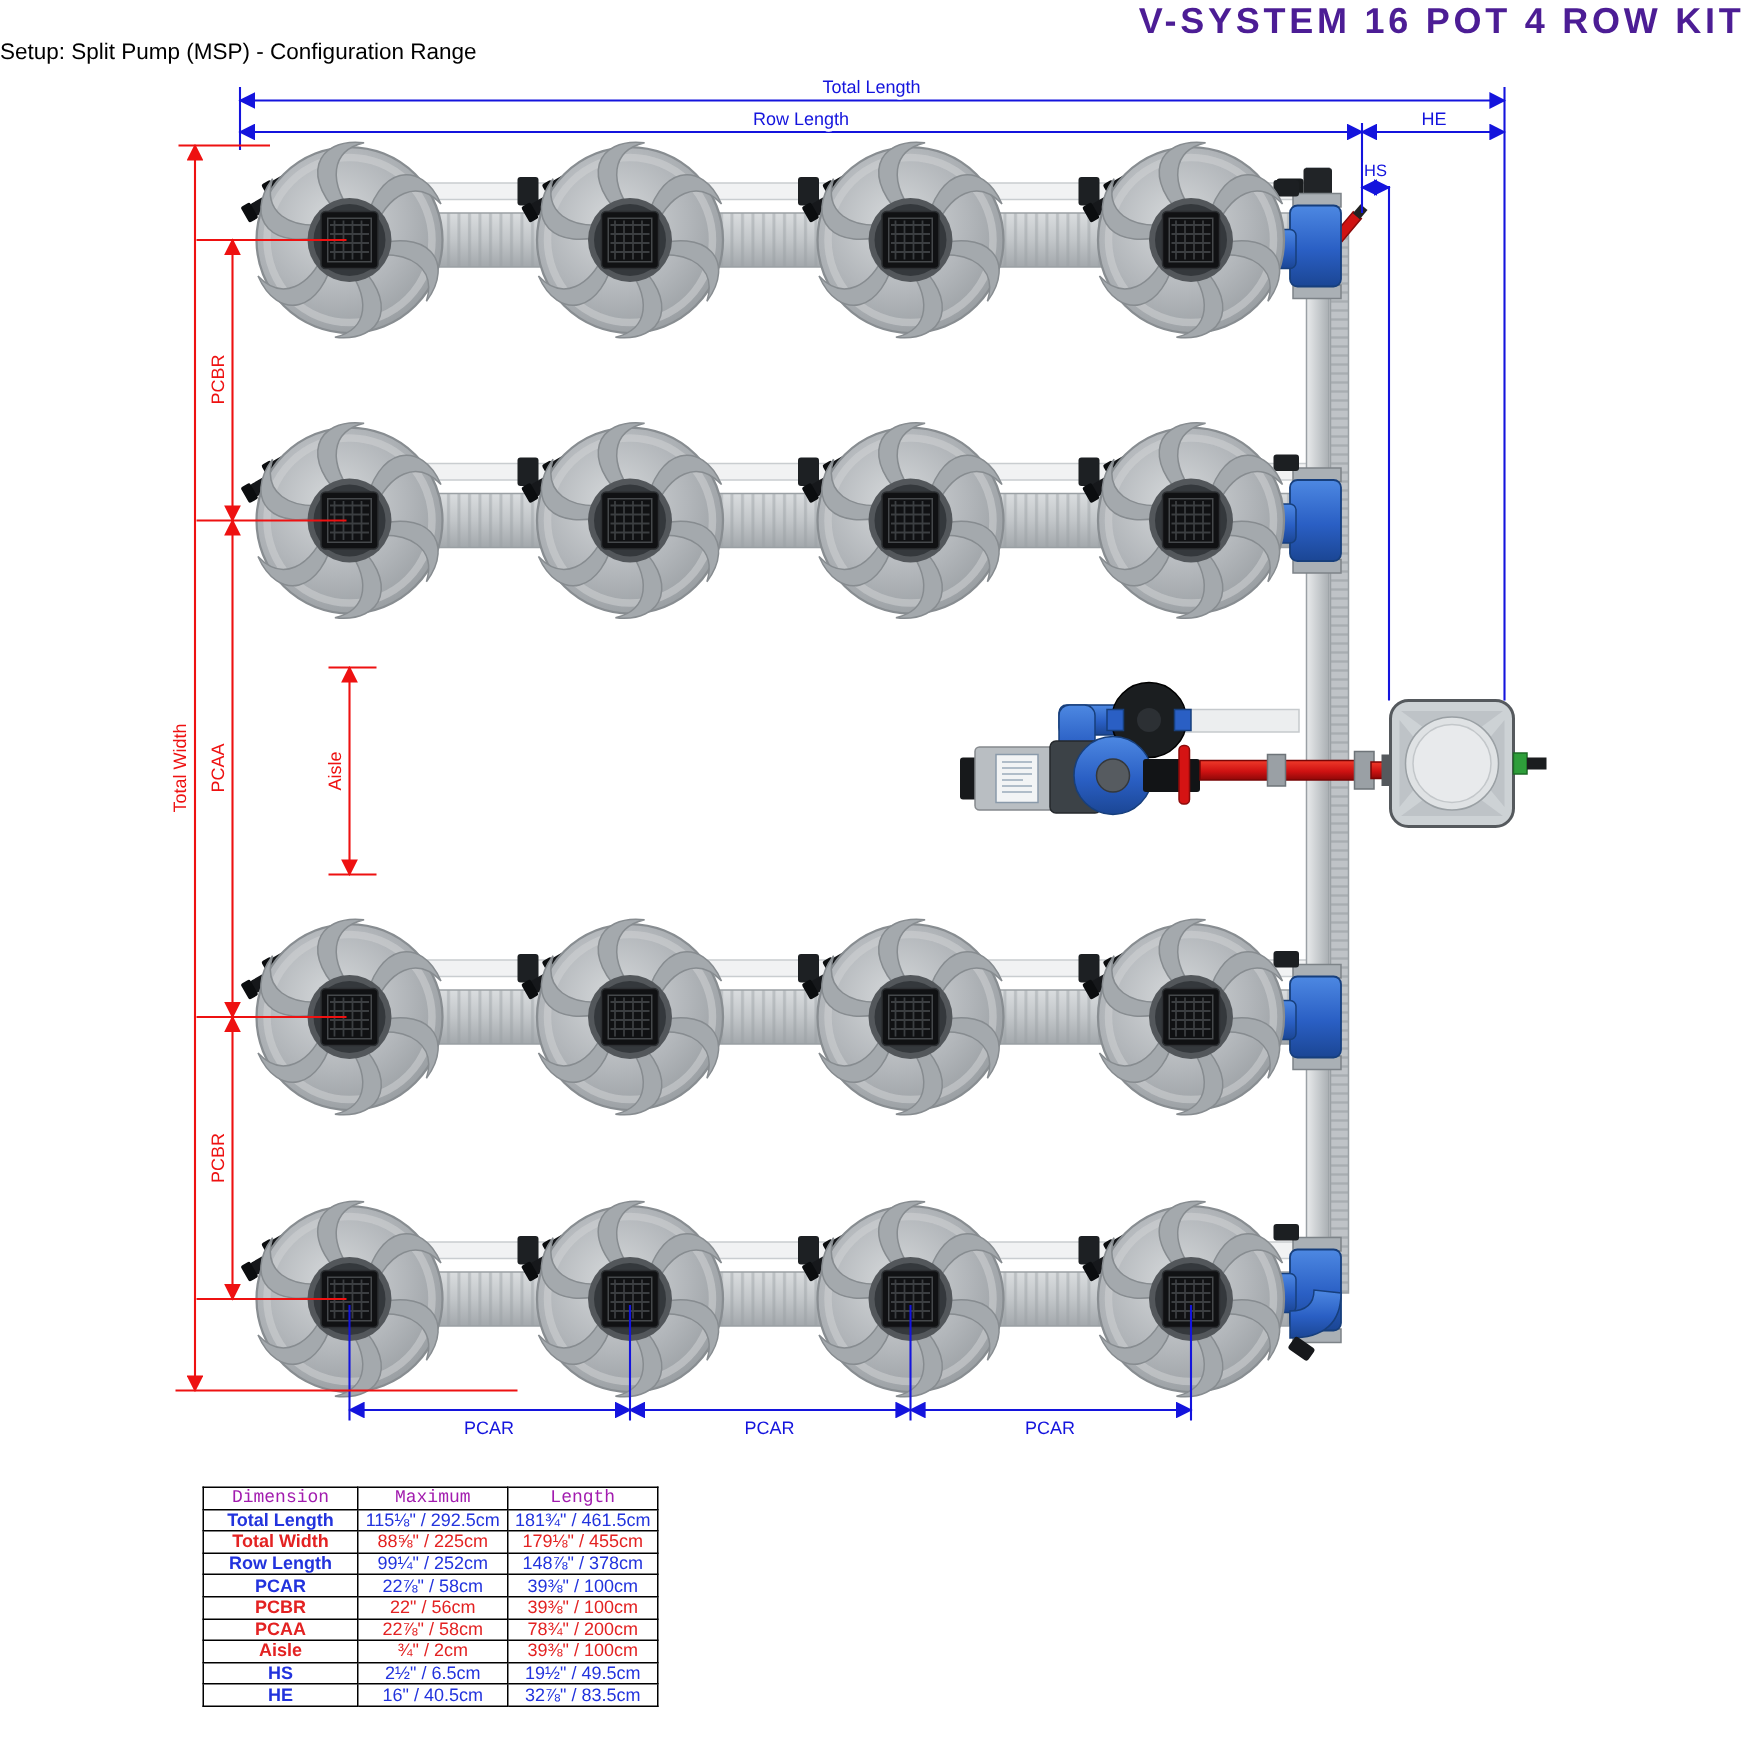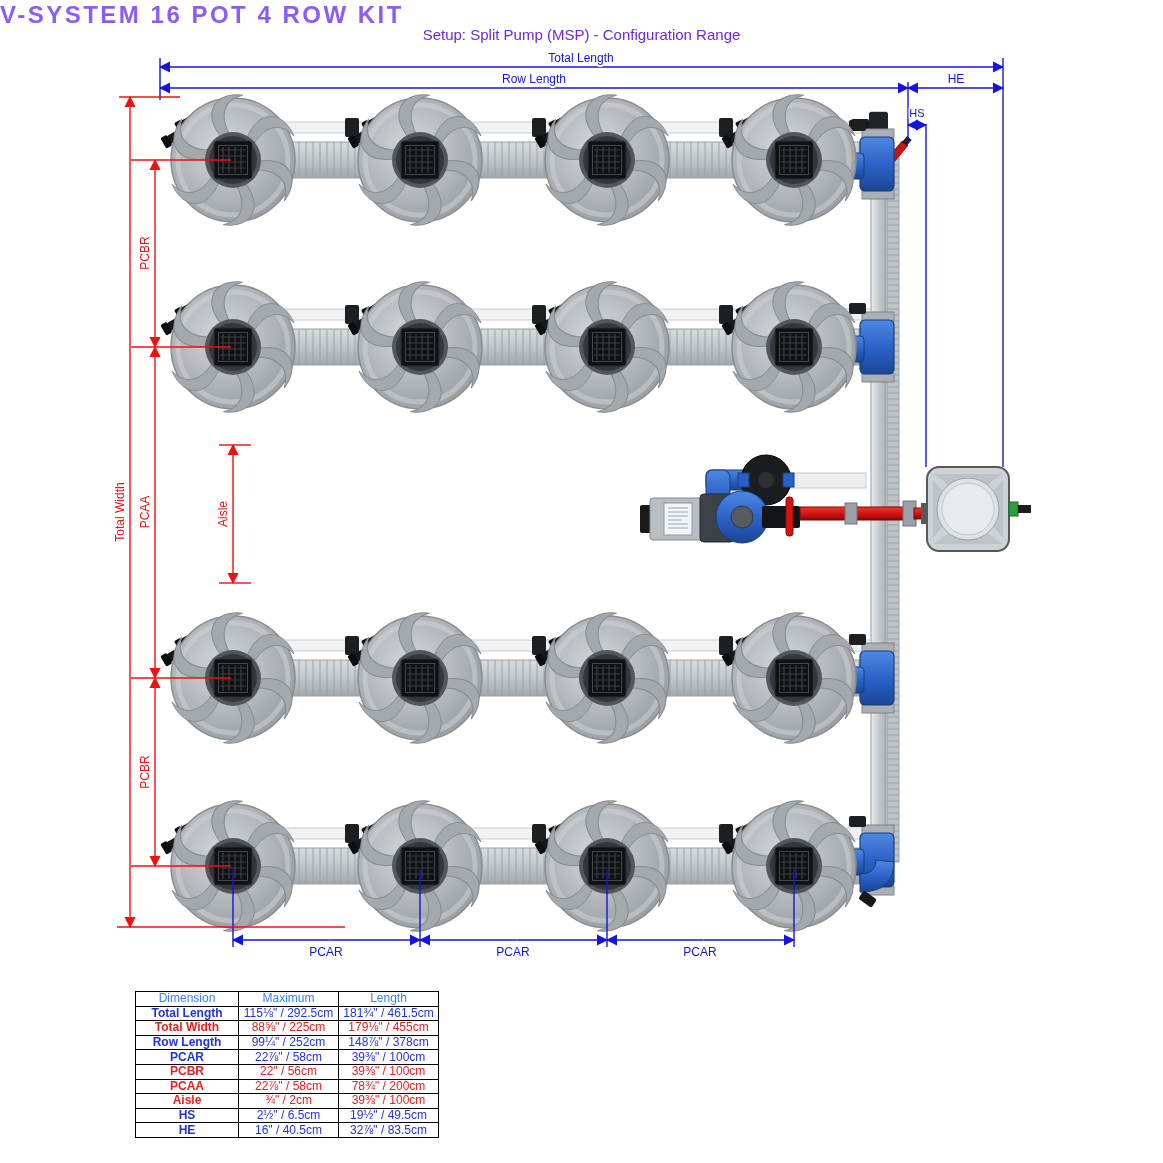--- a/index.html
+++ b/index.html
@@ -1,47 +1,47 @@
 <!DOCTYPE html>
 <html><head>
 <meta charset="utf-8">
 <style>
   html,body{margin:0;padding:0;}
   body{
     width:1163px;height:1163px;position:relative;background:#ffffff;
     font-family:"Liberation Sans", sans-serif;overflow:hidden;
   }
   .title{
-    position:absolute;top:1px;left:0;width:100%;text-align:left;
-    font-size:24px;font-weight:bold;letter-spacing:2.5px;color:#8b5cf6;
+    position:absolute;top:1px;left:0;width:100%;text-align:right;
+    font-size:24px;font-weight:bold;letter-spacing:2.5px;color:#4c1d95;
   }
   .subtitle{
-    position:absolute;top:26px;left:0;width:100%;text-align:center;
-    font-size:15px;color:#6d28d9;
+    position:absolute;top:26px;left:0;width:100%;text-align:left;
+    font-size:15px;color:#000000;
   }
   svg{position:absolute;top:0;left:0;}
   svg text{font-family:"Liberation Sans", sans-serif;}
   .dimtxt-b{fill:#1414dd;font-size:12px;paint-order:stroke;stroke:#ffffff;stroke-width:4px;}
   .dimtxt-r{fill:#ee1111;font-size:12px;paint-order:stroke;stroke:#ffffff;stroke-width:4px;}
   .dimtxt-s{fill:#1414dd;font-size:11px;paint-order:stroke;stroke:#ffffff;stroke-width:3px;}
   .dline-b{stroke:#1414dd;stroke-width:1.4;fill:none;}
   .dline-r{stroke:#ee1111;stroke-width:1.4;fill:none;}
   .spec-table{
     position:absolute;top:991px;left:135px;width:303px;
     border-collapse:collapse;table-layout:fixed;
     font-size:12px;color:#111;
   }
   .spec-table td{
     border:1.6px solid #000;text-align:center;vertical-align:middle;
     height:13.6px;padding:0;line-height:13px;overflow:hidden;white-space:nowrap;
   }
   .spec-table col.c1{width:103px}
   .spec-table col.c2{width:100px}
   .spec-table col.c3{width:100px}
-  .spec-table tr.hdr td{color:#3b82f6;}
+  .spec-table tr.hdr td{color:#a21caf;font-family:Liberation Mono, monospace;}
   .spec-table td.dim{font-weight:bold;}
   .spec-table tr.row-blue td{color:#2233dd;}
   .spec-table tr.row-red td{color:#e32222;}
 </style>
 </head>
 <body>
 
 <div class="title">V-SYSTEM 16 POT 4 ROW KIT</div>
 <div class="subtitle">Setup: Split Pump (MSP) - Configuration Range</div>
 

